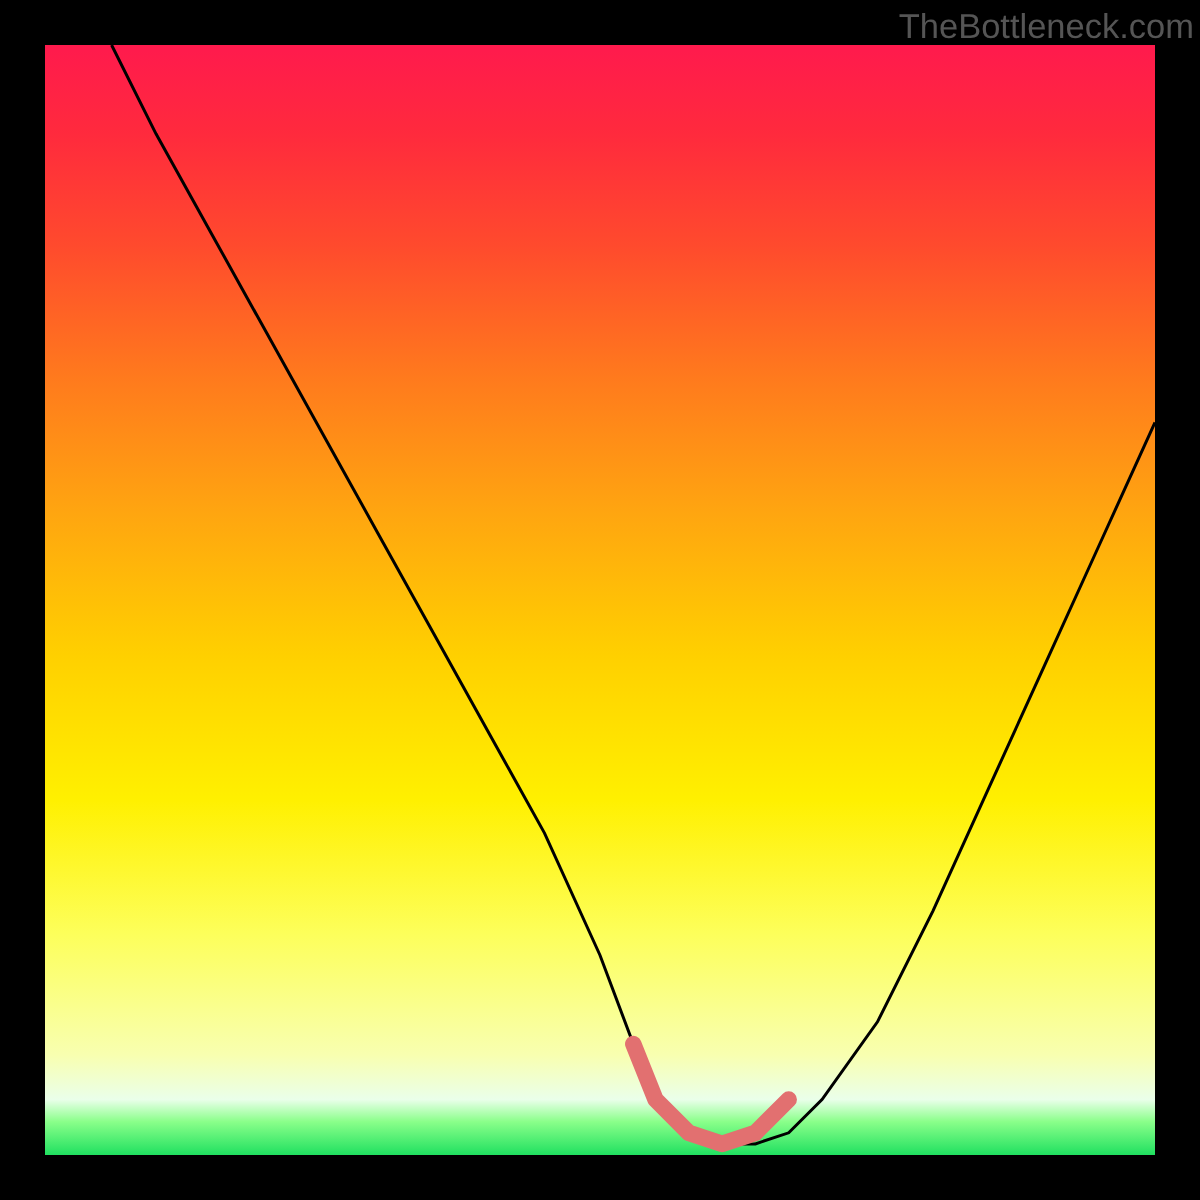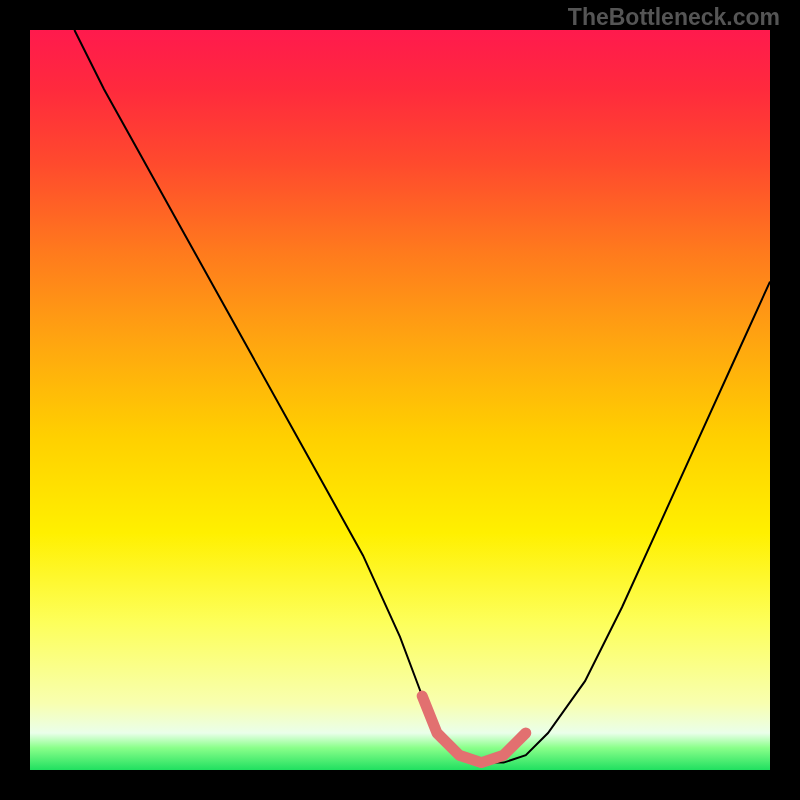--- a/index.html
+++ b/index.html
@@ -7,24 +7,24 @@
     padding: 0;
     width: 800px;
     height: 800px;
     background: #000;
     position: relative;
     font-family: Arial, sans-serif;
   }
   .watermark {
     position: absolute;
     top: 4px;
-    right: 20px;
+    right: 4px;
     color: #555;
     font-size: 23px;
-    font-weight: 700;
+    font-weight: 400;
     z-index: 10;
   }
   .plot-area {
     position: absolute;
     left: 30px;
     top: 30px;
     width: 740px;
     height: 740px;
     background: linear-gradient(to bottom,
       #ff1a4d 0%,

